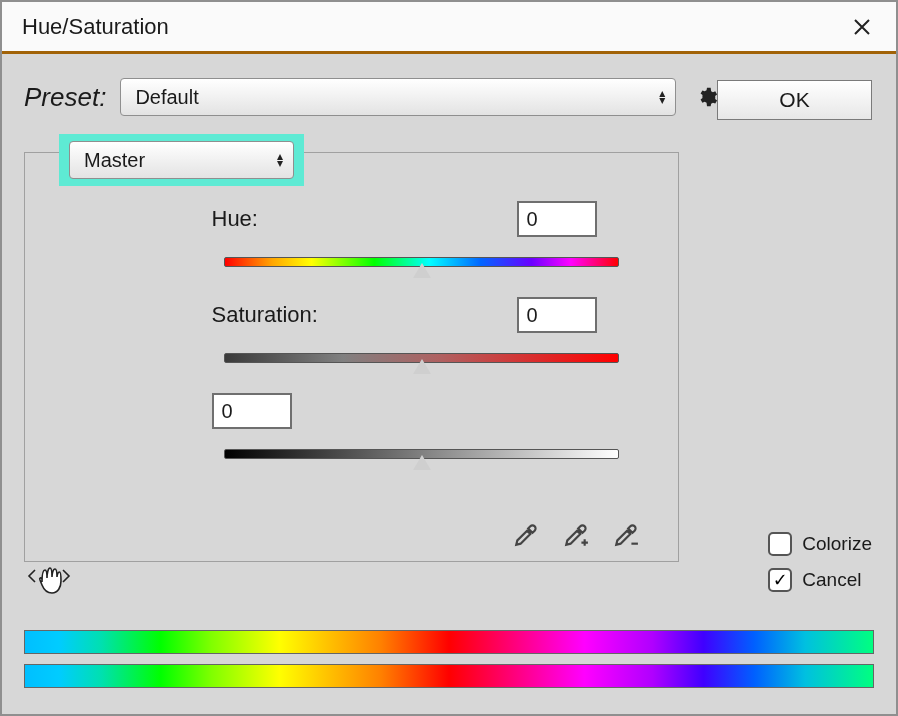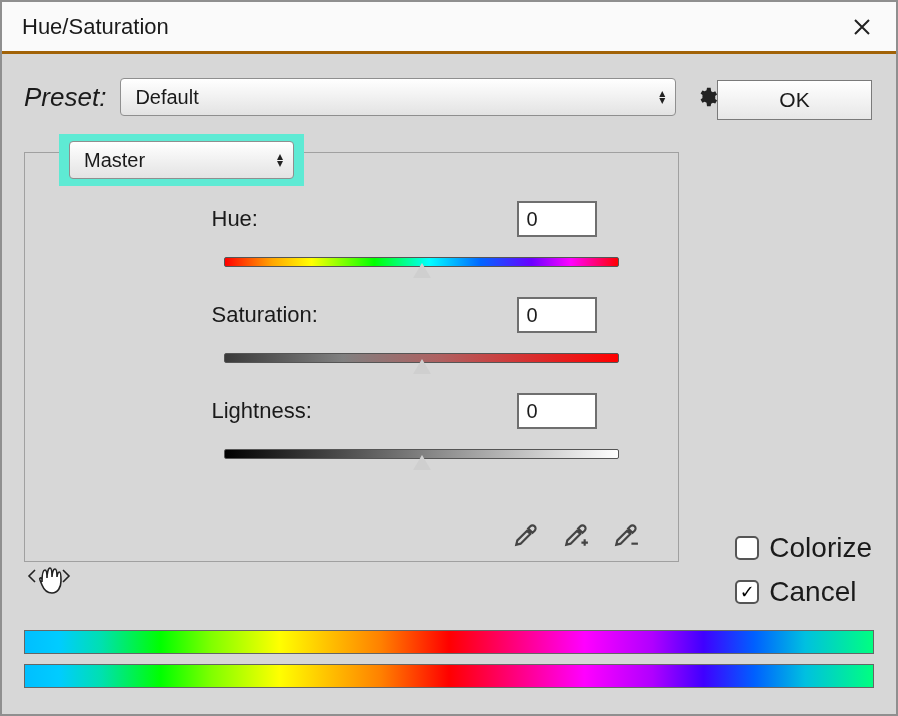--- a/index.html
+++ b/index.html
@@ -160,21 +160,21 @@
     top: 553px;
     width:46px; height:46px;
     cursor:pointer;
     display:flex;align-items:center;justify-content:center;
   }
   .checks {
     position:absolute;
     right: 24px;
     top: 530px;
     display:flex; flex-direction:column; gap:12px;
-    font-size: 28px;
+    font-size: 19px;
   }
   .check-row { display:flex; align-items:center; gap:10px; cursor:pointer;}
   .checkbox {
     width:24px; height:24px; border:2px solid #555; border-radius:5px;
     background:#fff;
     display:flex;align-items:center;justify-content:center;
   }
   .checkbox.checked::after{
     content:"✓"; font-size:18px; color:#000; line-height:1;
   }
@@ -247,21 +247,20 @@
               <span>0</span>
             </div>
         </div>
         <div class="track sat">
           <div class="thumb"></div>
         </div>
       </div>
 
       <div class="slider-block">
         <div class="slider-label-row">
-          <span class="sl">Lightness:</span>
           <div class="num-input">
               <span>0</span>
             </div>
         </div>
         <div class="track light">
           <div class="thumb"></div>
         </div>
       </div>
 
       <div class="eyedroppers">

